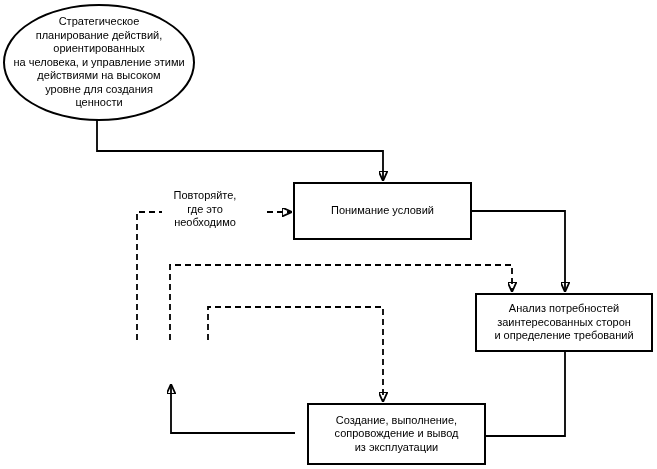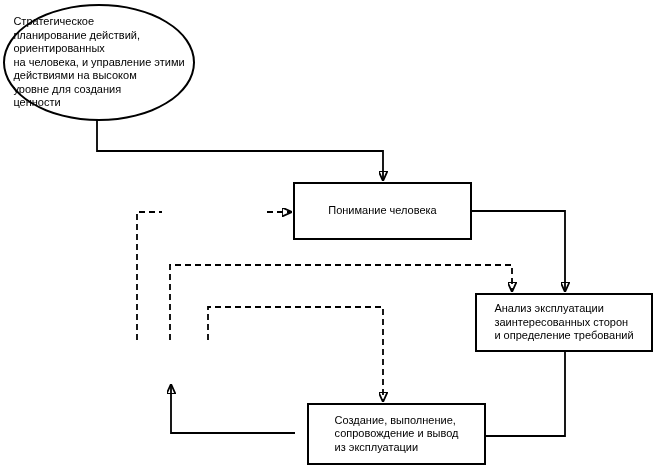--- a/index.html
+++ b/index.html
@@ -36,20 +36,21 @@
     box-sizing: border-box;
     border: 2px solid var(--line);
     background: var(--bg);
     display: flex;
     align-items: center;
     justify-content: center;
     z-index: 2;
   }
   .node-text {
     white-space: pre-line;
+    text-align: center;
     font-size: 11px;
     line-height: 13.5px;
   }
   .ellipse {
     left: 3px; top: 4px;
     width: 192px; height: 117px;
     border-radius: 50%;
   }
   .box-understanding { left: 293px; top: 182px; width: 179px; height: 58px; }
   .box-requirements  { left: 475px; top: 293px; width: 178px; height: 59px; }
@@ -93,30 +94,33 @@
     <div class="node-text">Стратегическое
 планирование действий,
 ориентированных
 на человека, и управление этими
 действиями на высоком
 уровне для создания
 ценности</div>
   </div>
 
   <div class="node box-understanding">
-    <div class="node-text">Понимание человека</div>
+    <div class="node-text">Понимание условий</div>
   </div>
 
   <div class="node box-requirements">
-    <div class="node-text">Анализ эксплуатации
+    <div class="node-text">Анализ потребностей
 заинтересованных сторон
 и определение требований</div>
   </div>
 
 
   <div class="node box-creation">
     <div class="node-text">Создание, выполнение,
 сопровождение и вывод
 из эксплуатации</div>
   </div>
 
+  <div class="annotation">Повторяйте,
+где это
+необходимо</div>
 
 </div>
 
 </body></html>

